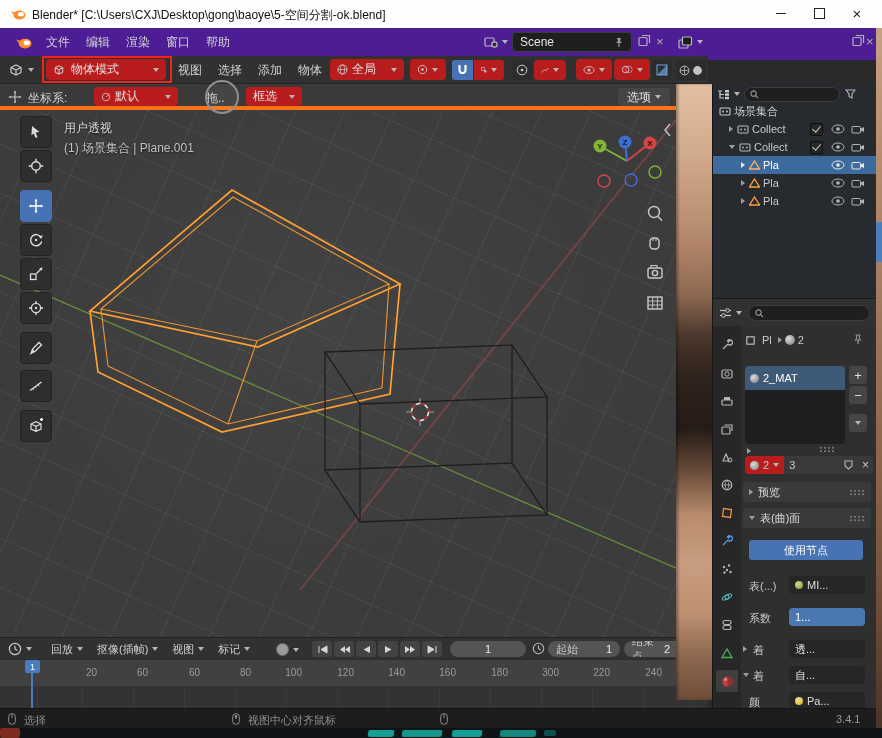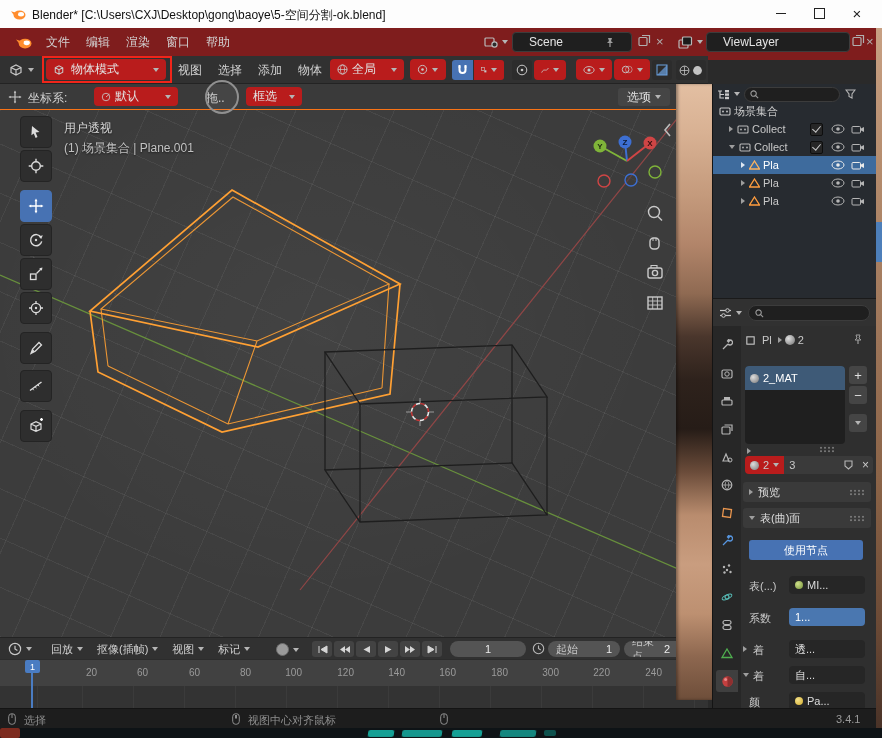--- a/index.html
+++ b/index.html
@@ -8,35 +8,35 @@
   .abs{position:absolute}
   .flex{display:flex;align-items:center}
   .nw{white-space:nowrap}
   
   .chev{width:0;height:0;border-left:3px solid transparent;border-right:3px solid transparent;border-top:4px solid #b5b5b5;margin-left:4px;flex:none}
   .tri-r{width:0;height:0;border-top:3.5px solid transparent;border-bottom:3.5px solid transparent;border-left:4.5px solid #9e9e9e;flex:none}
   .tri-d{width:0;height:0;border-left:3.5px solid transparent;border-right:3.5px solid transparent;border-top:4.5px solid #9e9e9e;flex:none}
   
   .dd{background:#b91c1c;border-radius:4px;color:#e2e2e2;display:flex;align-items:center;padding:0 7px;height:21px;box-sizing:border-box}
   .menu-item{color:#d2d2d2;padding:0 8px;height:100%;display:flex;align-items:center}
-  .field{background:#1f1f1f;border:1px solid #3c3c3c;border-radius:4px;color:#e4e4e4;display:flex;align-items:center;padding:0 16px;box-sizing:border-box}
+  .field{background:#1f1f1f;border:1px solid #3c3c3c;border-radius:4px;color:#e4e4e4;display:flex;align-items:center;padding:0 7px;box-sizing:border-box}
   .hbtn{background:#454545;border-radius:3px;display:flex;align-items:center;justify-content:center;color:#e0e0e0}
   .grip{width:16px;height:7px;background-image:radial-gradient(circle,#8a8a8a 0.9px,transparent 1.2px);background-size:4px 3.5px;opacity:.75;flex:none}
   .cbx{width:11px;height:11px;background:#262626;border:1px solid #0e0e0e;border-radius:2px;position:relative;flex:none}
   .cbx.checked::after{content:"";position:absolute;left:2.5px;top:0.5px;width:4px;height:7px;border-right:1.6px solid #c9c9c9;border-bottom:1.6px solid #c9c9c9;transform:rotate(40deg)}
   .ball{border-radius:50%;flex:none}
   
   .titlebar{left:0;top:0;width:882px;height:28px;background:#fdfdfd;border-bottom:1px solid #d8d8d8;color:#111;font-size:12px}
   .wbtn{width:38px;height:27px;display:flex;align-items:center;justify-content:center;color:#222}
   
-  .menubar{left:0;top:28px;width:882px;height:32px;background:#7f1d1d}
+  .menubar{left:0;top:28px;width:882px;height:32px;background:#4c1d95}
   .tab{height:22px;display:flex;align-items:center;padding:0 10px;color:#9b9b9b;border-radius:4px 4px 0 0;margin-top:6px}
   .tab.active{background:#2f2f2f;color:#e8e8e8}
   .vp-header{left:0;top:56px;width:708px;height:28px;background:#313131;border-bottom:1px solid #232323;box-sizing:border-box}
-  .tool-row{left:0;top:84px;width:708px;height:26px;background:#3a3a3a;border-bottom:1px solid #f97316;box-sizing:border-box}
+  .tool-row{left:0;top:84px;width:708px;height:26px;background:#3a3a3a;border-bottom:4px solid #f97316;box-sizing:border-box}
   .viewport{left:0;top:110px;width:708px;height:527px;background:#3c3c3c;overflow:hidden}
   .vp-canvas{position:absolute;left:0;top:0;width:708px;height:527px;background-color:#3c3c3c;
      background-image:
        radial-gradient(ellipse at 45% 42%,rgba(255,255,255,0.035),transparent 62%),
        repeating-linear-gradient(114deg,rgba(255,255,255,0.055) 0 1px,transparent 1px 45px),
        repeating-linear-gradient(24deg,rgba(255,255,255,0.055) 0 1px,transparent 1px 45px)}
   .vp-label{position:absolute;color:#d9d9d9;text-shadow:0 1px 2px rgba(0,0,0,.6);font-size:12px}
   
   .tbtn{position:absolute;left:20px;width:32px;height:32px;background:#2e2e2e;border:1px solid #242424;border-radius:4px;display:flex;align-items:center;justify-content:center;box-sizing:border-box}
   .tbtn.active{background:#4772b3;border-color:#4772b3}
@@ -151,23 +151,20 @@
         </svg>
     </div>
     <div class="abs" style="left:656px;top:6px;color:#b0b0b0;font-size:13px"><span>×</span></div>
 
     <div class="abs flex" style="left:678px;top:4px;height:20px">
       <svg width="15" height="13" viewBox="0 0 15 13">
           <rect x="1" y="4" width="9" height="8" rx="1" fill="none" stroke="#b9b9b9" stroke-width="1.2"></rect>
           <rect x="4.5" y="1" width="9" height="8" rx="1" fill="#1b1b1b" stroke="#b9b9b9" stroke-width="1.2"></rect>
         </svg>
       <span class="chev"></span>
-    </div>
-    <div class="abs field" style="left:706px;top:4px;width:144px;height:20px">
-      <span>ViewLayer</span>
     </div>
     <div class="abs flex" style="left:852px;top:6px">
       <svg width="13" height="13" viewBox="0 0 13 13">
           <rect x="1" y="3.5" width="8" height="8" rx="1" fill="none" stroke="#b0b0b0" stroke-width="1.2"></rect>
           <path d="M4 1.5 h7.5 v7.5" fill="none" stroke="#b0b0b0" stroke-width="1.2"></path>
         </svg>
     </div>
     <div class="abs" style="left:866px;top:6px;color:#b0b0b0;font-size:13px"><span>×</span></div>
   </div>
 

